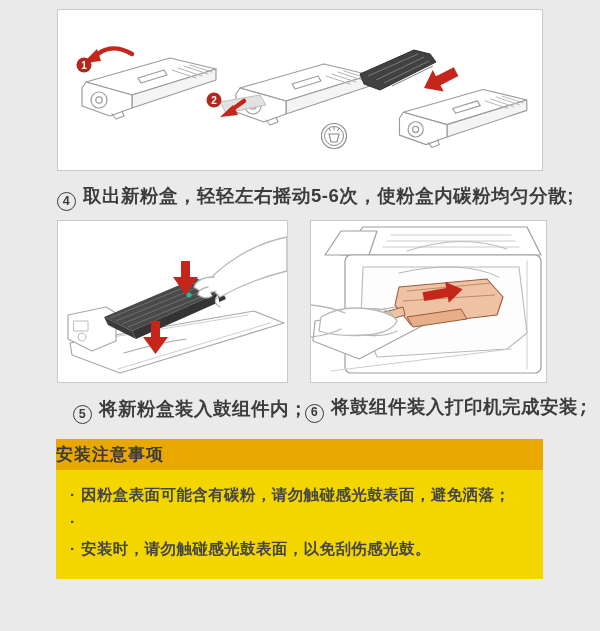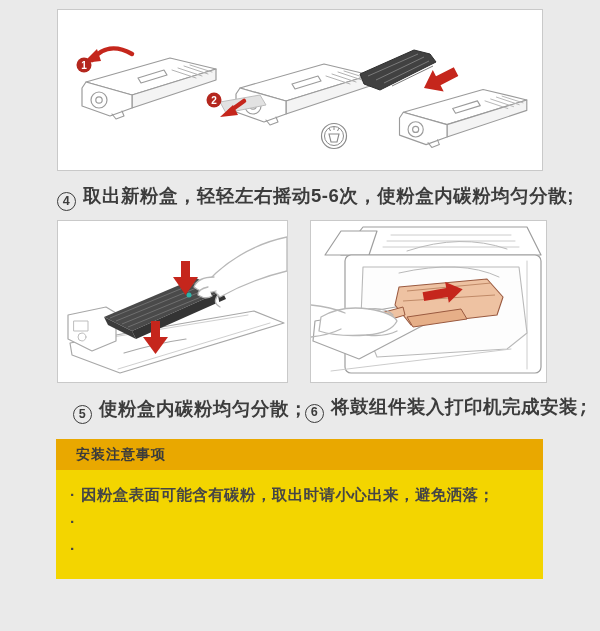--- a/index.html
+++ b/index.html
@@ -31,22 +31,22 @@
     width:19px;height:19px;border:1.4px solid currentColor;border-radius:50%;
     font-size:12.5px;font-weight:600;margin-right:7px;vertical-align:-3px;
     box-sizing:border-box;
   }
 
   #notice-box{
     position:absolute;left:56px;top:439px;width:487px;height:140px;
   }
   #notice-header{
     height:31px;background:var(--notice-header-bg,#E9A800);
-    display:flex;align-items:center;padding-left:20px;
-    font-size:14px;font-weight:700;color:#3B3B3B;letter-spacing:1px;
+    display:flex;align-items:center;
+    font-size:17px;font-weight:700;color:#3B3B3B;letter-spacing:1px;
   }
   #notice-body{
     height:109px;background:var(--notice-body-bg,#F3D500);
     padding:11px 18px 0 14px;box-sizing:border-box;
   }
   .notice-row{
     display:flex;line-height:27px;font-size:15.5px;font-weight:600;
     color:#454545;letter-spacing:.4px;white-space:nowrap;
   }
   .notice-bullet{width:11px;flex:none;text-align:left;}
@@ -180,35 +180,36 @@
 
     <g fill="#fff" stroke="#b8b8b8" stroke-width="1.3" stroke-linecap="round" stroke-linejoin="round">
       <path d="M10,96 Q30,84 58,88 Q82,92 86,100 Q80,112 56,114 Q26,116 8,110 Z"></path>
       <path d="M58,88 q16,-2 24,6 M56,114 q18,2 30,-4" fill="none"></path>
       <path d="M0,84 Q20,86 34,92 M0,116 Q18,114 30,108" fill="none"></path>
     </g>
   </svg>
 </div>
 
 <div class="step-line" id="step5-line">
-  <span class="circ-num">5</span><span>使粉盒内碳粉均匀分散；</span>
+  <span class="circ-num">5</span><span>将新粉盒装入鼓组件内；</span>
 </div>
 <div class="step-line" id="step6-line">
   <span class="circ-num">6</span><span>将鼓组件装入打印机完成安装;</span>
 </div>
 
 <div id="notice-box">
   <div id="notice-header">
     <span>安装注意事项</span>
   </div>
   <div id="notice-body">
     <div class="notice-row">
       <span class="notice-bullet">·</span>
-      <span>因粉盒表面可能含有碳粉，取出时请小心出来，避免洒落；</span>
+      <span>因粉盒表面可能含有碳粉，请勿触碰感光鼓表面，避免洒落；</span>
     </div>
     <div class="notice-row">
       <span class="notice-bullet">·</span>
     </div>
     <div class="notice-row">
       <span class="notice-bullet">·</span>
+      <span>安装时，请勿触碰感光鼓表面，以免刮伤感光鼓。</span>
     </div>
   </div>
 </div>
 
 </body></html>

